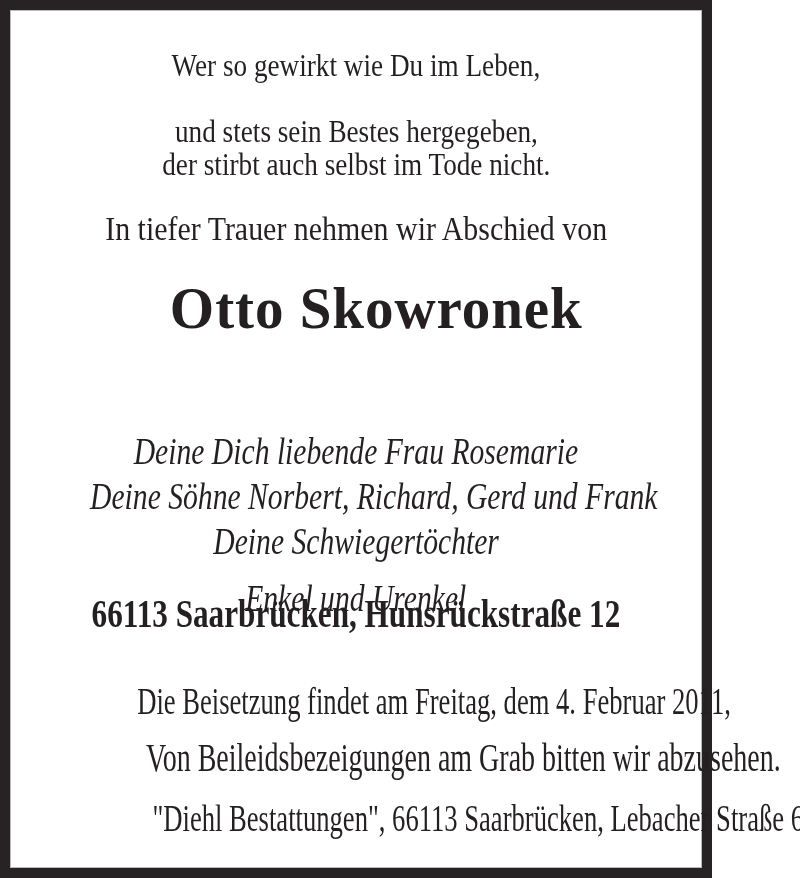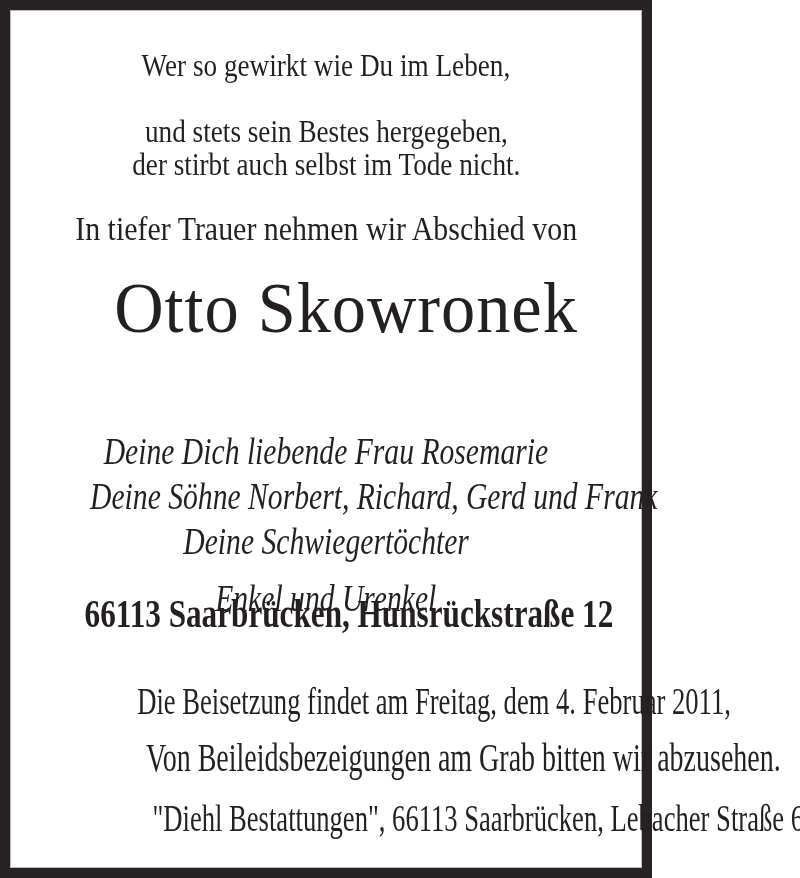--- a/index.html
+++ b/index.html
@@ -4,36 +4,36 @@
 <style>
   :root{
     --frame:#272223;
     --text:#241f21;
     --paper:#ffffff;
   }
   *{margin:0;padding:0;box-sizing:border-box;}
   html,body{width:800px;height:878px;overflow:hidden;background:#fff;}
   body{font-family:"Liberation Serif","DejaVu Serif",serif;color:var(--text);}
   .sheet{
-    position:absolute;left:0;top:0;width:652px;height:878px;
+    position:absolute;left:0;top:0;width:712px;height:878px;
     background:var(--paper);
     border:10px solid var(--frame);
     box-shadow:inset 0 0 0 1px #bdbaba;
   }
   .line{position:absolute;left:0;right:0;text-align:center;white-space:nowrap;}
   .cx{display:inline-block;white-space:nowrap;transform-origin:50% 50%;}
   .sx70{transform:scaleX(0.70);}
   .sx78{transform:scaleX(0.78);}
   .sx85{transform:scaleX(0.85);}
   .sx88{transform:scaleX(0.88);}
   .sx95{transform:scaleX(0.95);}
 
   .poem{top:39px;font-size:32px;line-height:33px;}
   .intro{top:201px;font-size:34px;line-height:36px;}
-  .name{top:258px;font-size:72px;line-height:80px;font-weight:400;letter-spacing:1px;padding-left:40px;}
+  .name{top:258px;font-size:60px;line-height:80px;font-weight:700;letter-spacing:1px;padding-left:40px;}
   .dates{top:337px;font-size:35px;line-height:40px;}
   .dates .gap{display:inline-block;width:82px;}
   .family{top:419px;font-size:38px;line-height:45px;font-style:italic;}
   .address{top:583px;font-size:40px;line-height:42px;font-weight:bold;}
   .funeral{top:658px;font-size:38px;line-height:42px;}
   .condolence{top:728px;font-size:40px;line-height:40px;}
   .undertaker{top:788px;font-size:38px;line-height:40px;}
 </style>
 </head>
 <body>

